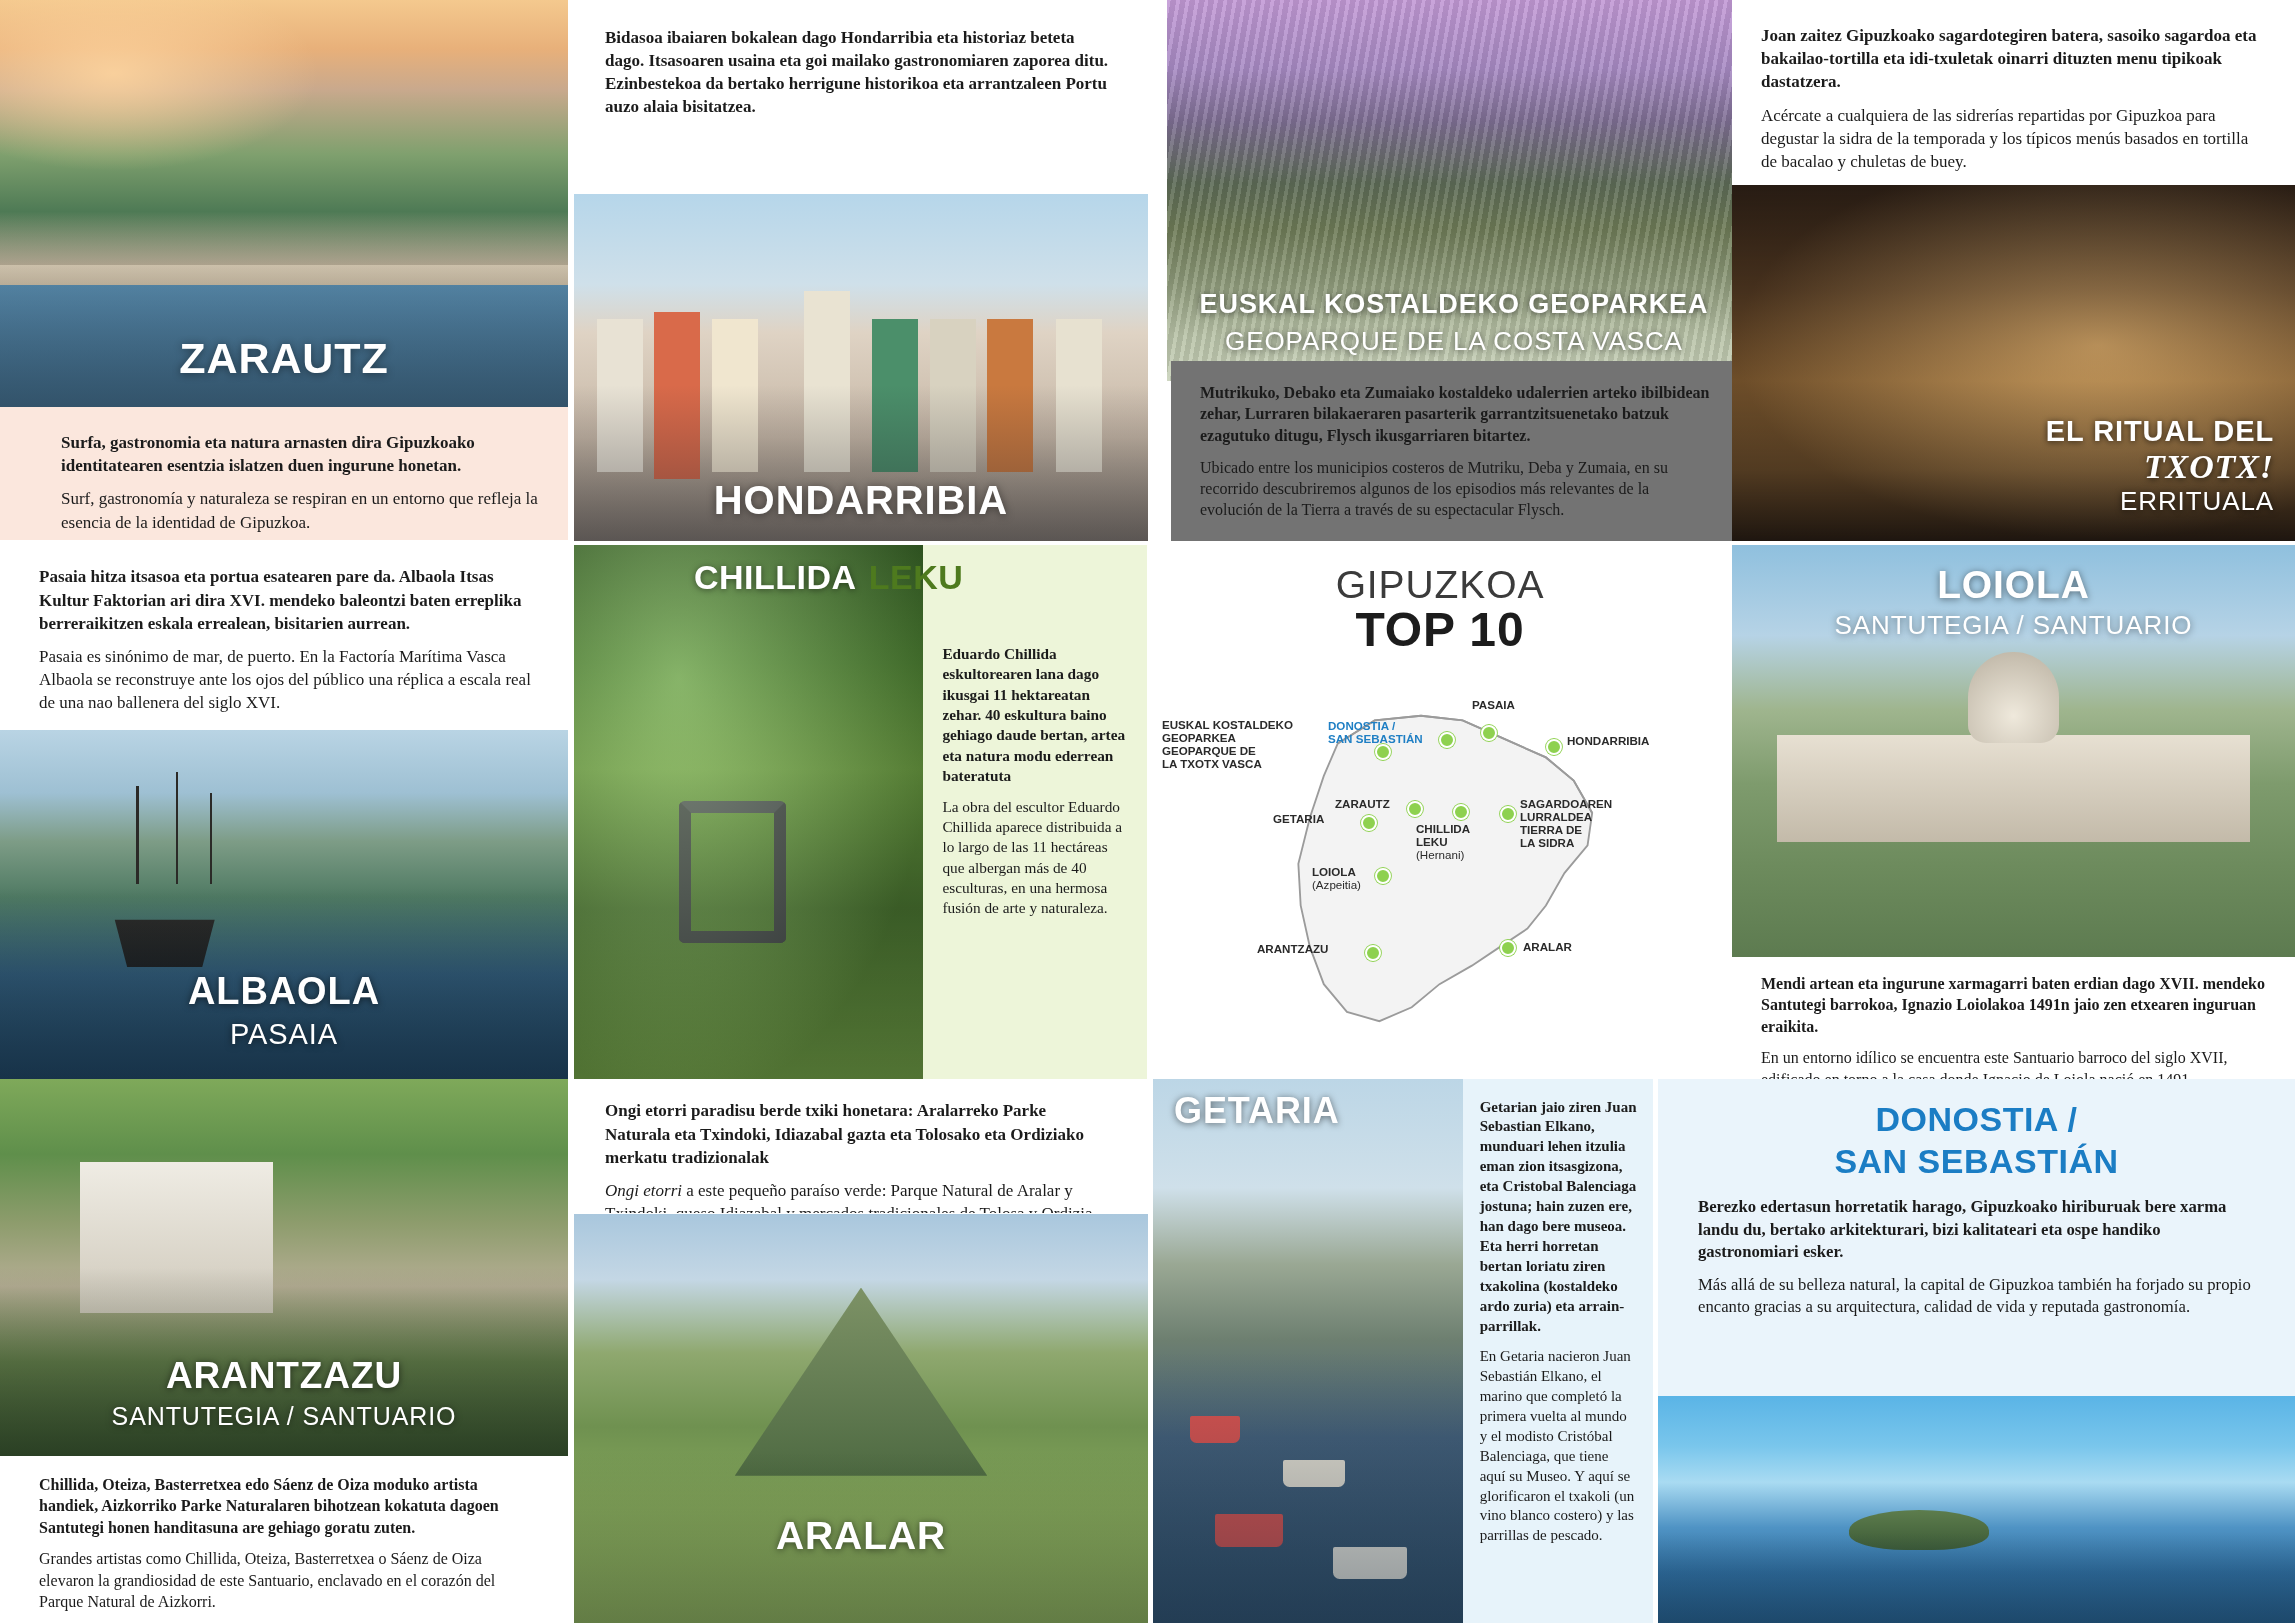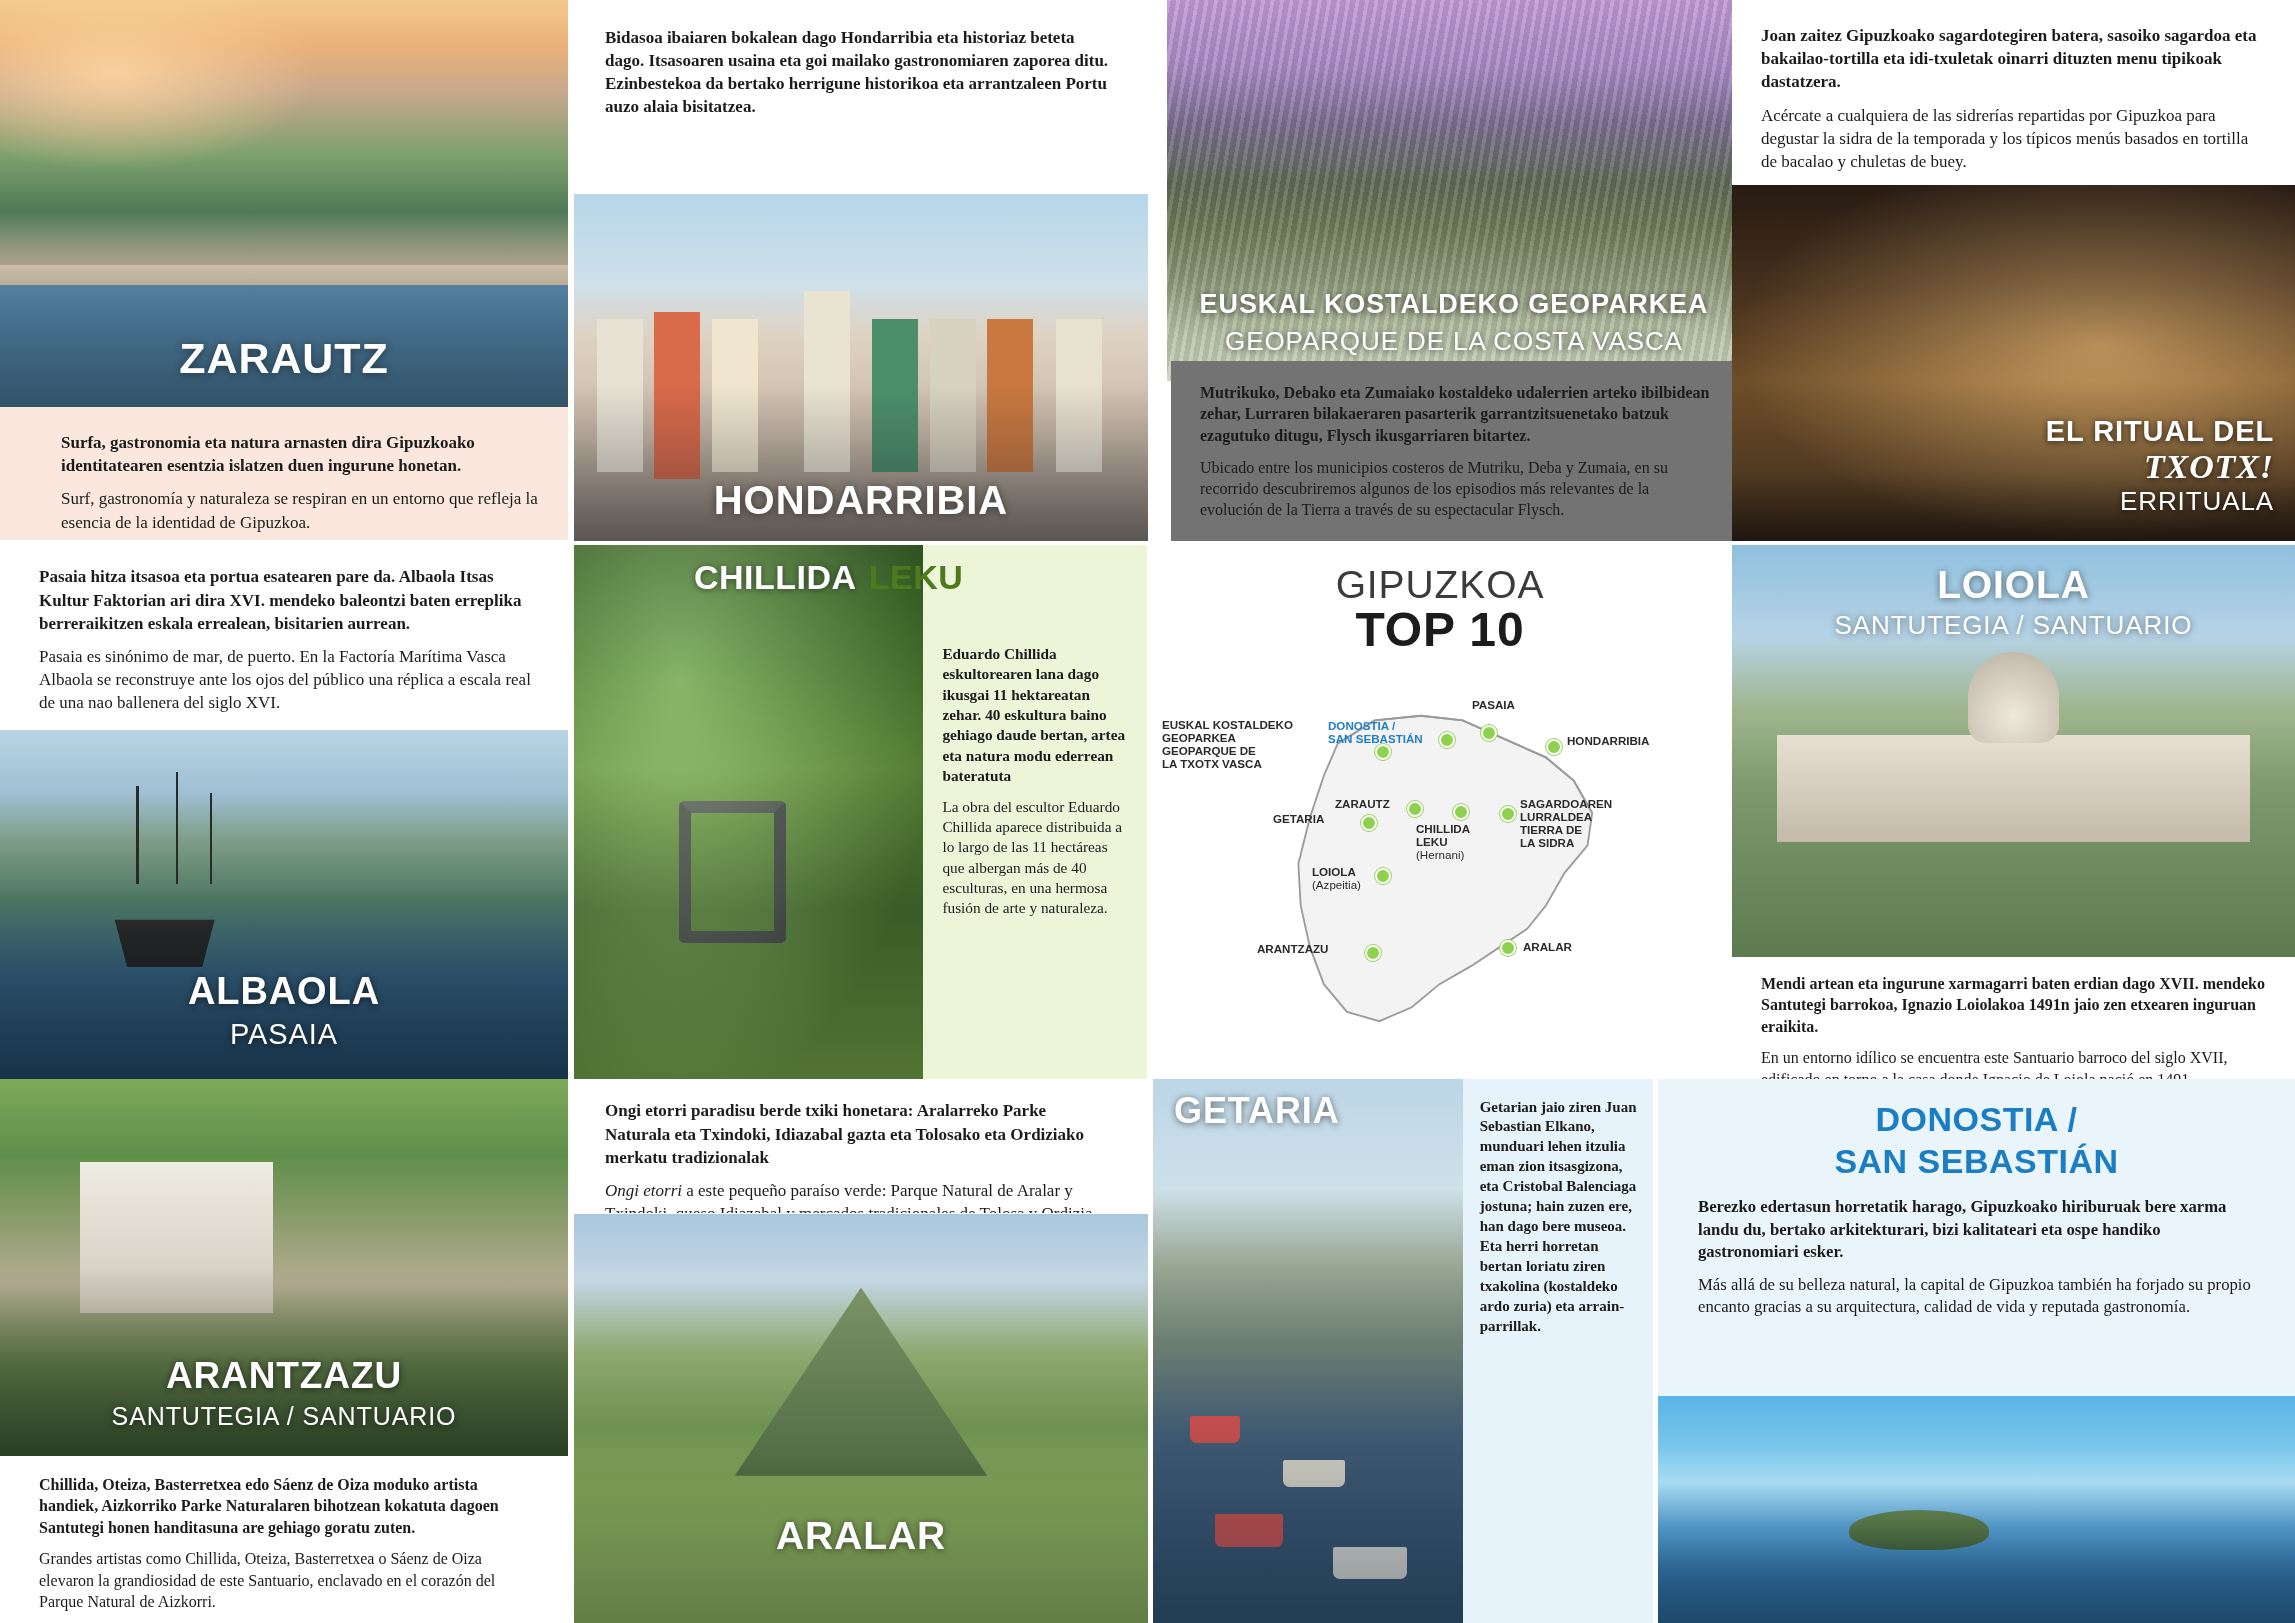--- a/index.html
+++ b/index.html
@@ -360,20 +360,21 @@
       <div class="boat" style="left:20%;top:80%;width:22%;height:6%;background:#d9534f;"></div>
       <div class="boat" style="left:58%;top:86%;width:24%;height:6%;background:#f0ece1;"></div>
     </div>
     <div class="cap" style="top:11px;">
       <h2 style="color:#fff;font-size:36px;text-align:left;text-shadow:0 1.4px 7.4px rgba(0,0,0,.55);">GETARIA</h2>
     </div>
   </div>
 
   <div class="cell txt" style="left:1463px;top:1079px;width:190px;height:544px;background:#e7f3fa;padding:18.5px 15.7px 0 16.7px;font-size:15px;line-height:1.33;">
     <p class="eu">Getarian jaio ziren Juan Sebastian Elkano, munduari lehen itzulia eman zion itsasgizona, eta Cristobal Balenciaga jostuna; hain zuzen ere, han dago bere museoa. Eta herri horretan bertan loriatu ziren txakolina (kostaldeko ardo zuria) eta arrain-parrillak.</p>
+    <p class="es">En Getaria nacieron Juan Sebastián Elkano, el marino que completó la primera vuelta al mundo y el modisto Cristóbal Balenciaga, que tiene aquí su Museo. Y aquí  se glorificaron el txakoli (un vino blanco costero) y las parrillas de pescado.</p>
   </div>
 
   <div class="cell" style="left:1658px;top:1079px;width:637px;height:544px;background:#eaf4fb;">
     <div style="padding:21px 32px 0 32px;text-align:center;">
       <h2 style="margin:0;font-family:'Liberation Sans',sans-serif;font-weight:bold;font-size:34px;color:#1b7dc4;letter-spacing:0.5px;">DONOSTIA /</h2>
       <h2 style="margin:2.8px 0 0 0;font-family:'Liberation Sans',sans-serif;font-weight:bold;font-size:34px;color:#1b7dc4;letter-spacing:0.5px;">SAN SEBASTIÁN</h2>
     </div>
     <div class="txt" style="padding:15.7px 40px 0 40px;font-size:16.7px;line-height:1.34;">
       <p class="eu">Berezko edertasun horretatik harago, Gipuzkoako hiriburuak bere xarma landu du, bertako arkitekturari, bizi kalitateari eta ospe handiko gastronomiari esker.</p>
       <p class="es">Más allá de su belleza natural, la capital de Gipuzkoa también ha forjado su propio encanto gracias a su arquitectura, calidad de vida y reputada gastronomía.</p>

